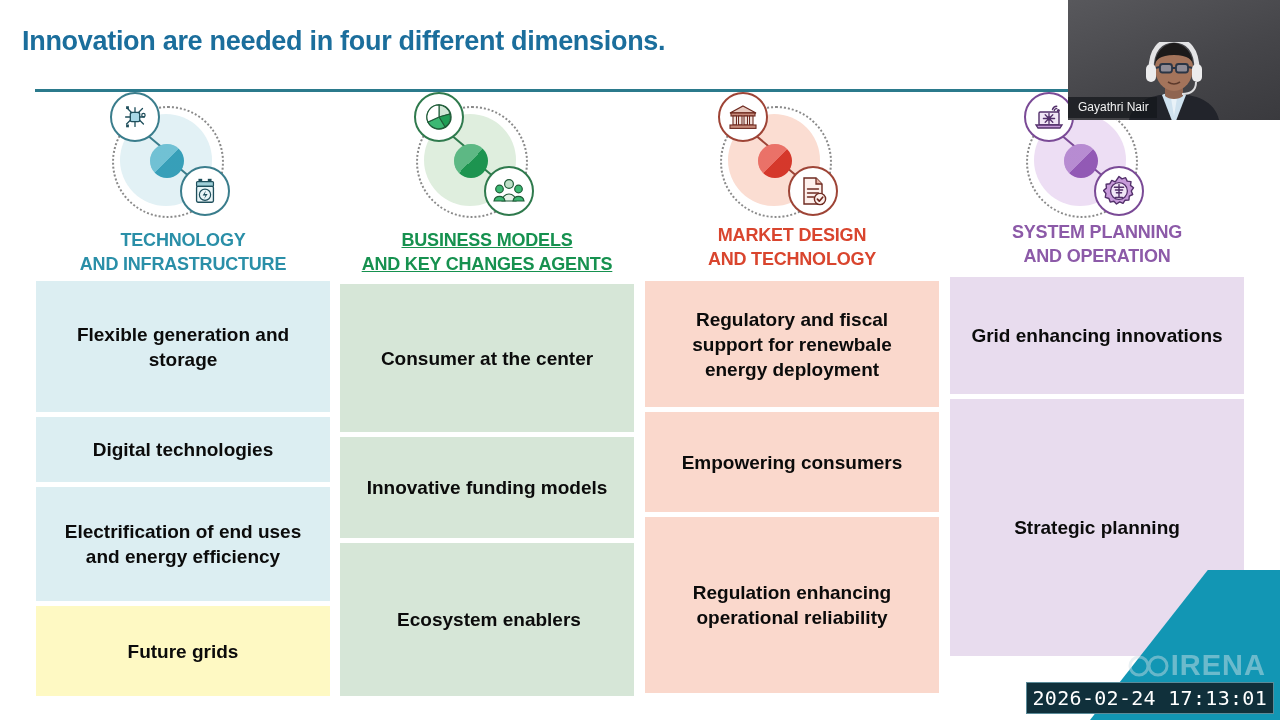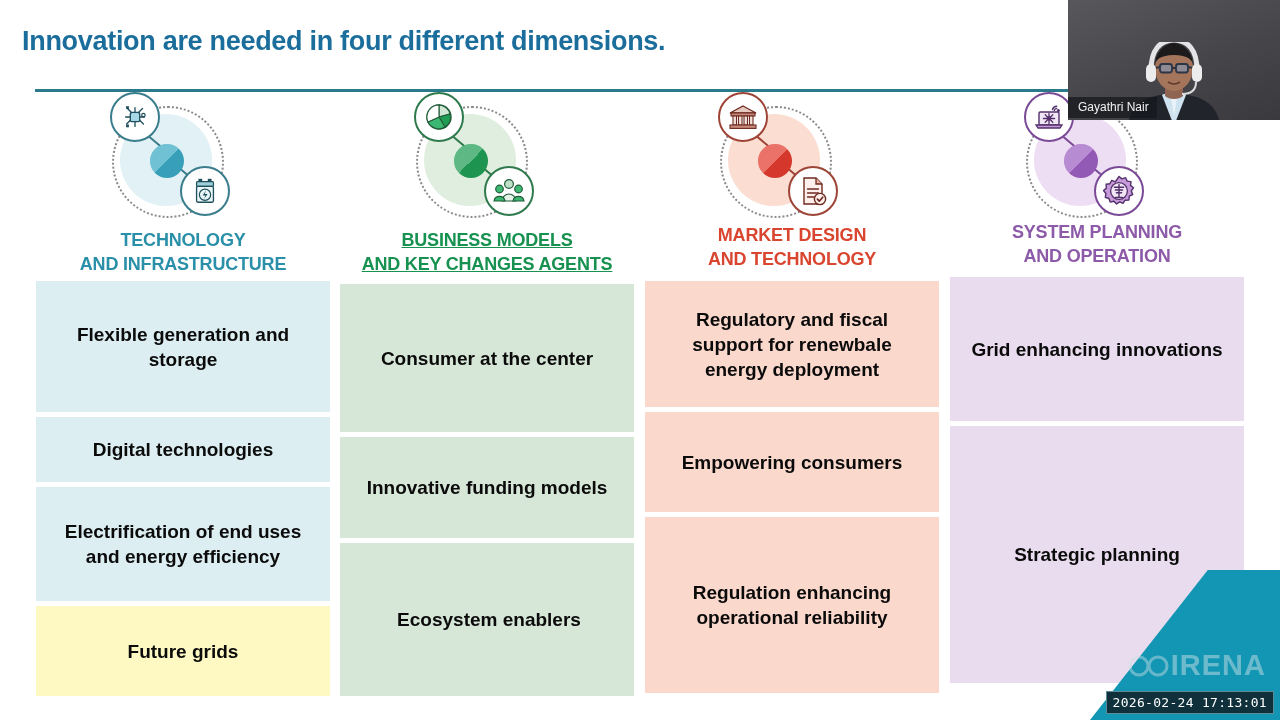--- a/index.html
+++ b/index.html
@@ -163,21 +163,21 @@
     font-weight: bold;
     letter-spacing: 1px;
     color: #d9e6ea;
   }
   #timestamp {
     position: absolute;
     right: 6px;
     bottom: 6px;
     background: #10303b;
     color: #ffffff;
-    font-size: 13px;
+    font-size: 20px;
     font-family: "DejaVu Sans Mono", monospace;
     padding: 3px 6px;
     letter-spacing: 0.3px;
     border: 1px solid #5b8b99;
   }
 
   
   #webcam {
     position: absolute;
     left: 1068px;
@@ -370,21 +370,21 @@
     <div class="card" style="background:#d6e6d7;height:153px;padding-left:22px;">Ecosystem enablers</div>
   </div>
 
   <div class="column" style="left:645px;top:281px;height:412px;">
     <div class="card" style="background:#fad8cc;height:126px;">Regulatory and fiscal support for renewbale energy deployment</div>
     <div class="card" style="background:#fad8cc;height:100px;">Empowering consumers</div>
     <div class="card" style="background:#fad8cc;height:176px;">Regulation enhancing operational reliability</div>
   </div>
 
   <div class="column" style="left:950px;top:277px;height:414px;">
-    <div class="card" style="background:#e8dcee;height:144px;">Grid enhancing innovations</div>
+    <div class="card" style="background:#e8dcee;height:117px;">Grid enhancing innovations</div>
     <div class="card" style="background:#e8dcee;height:257px;">Strategic planning</div>
   </div>
 
   <div id="teal-wedge"></div>
   <div id="irena-watermark">
     <svg width="42" height="26" viewBox="0 0 42 26" aria-hidden="true">
       <circle cx="11" cy="13" r="9" fill="none" stroke="#cfe0e5" stroke-width="3"></circle>
       <circle cx="30" cy="13" r="9" fill="none" stroke="#cfe0e5" stroke-width="3"></circle>
     </svg>
     <span class="wm-text">IRENA</span>

